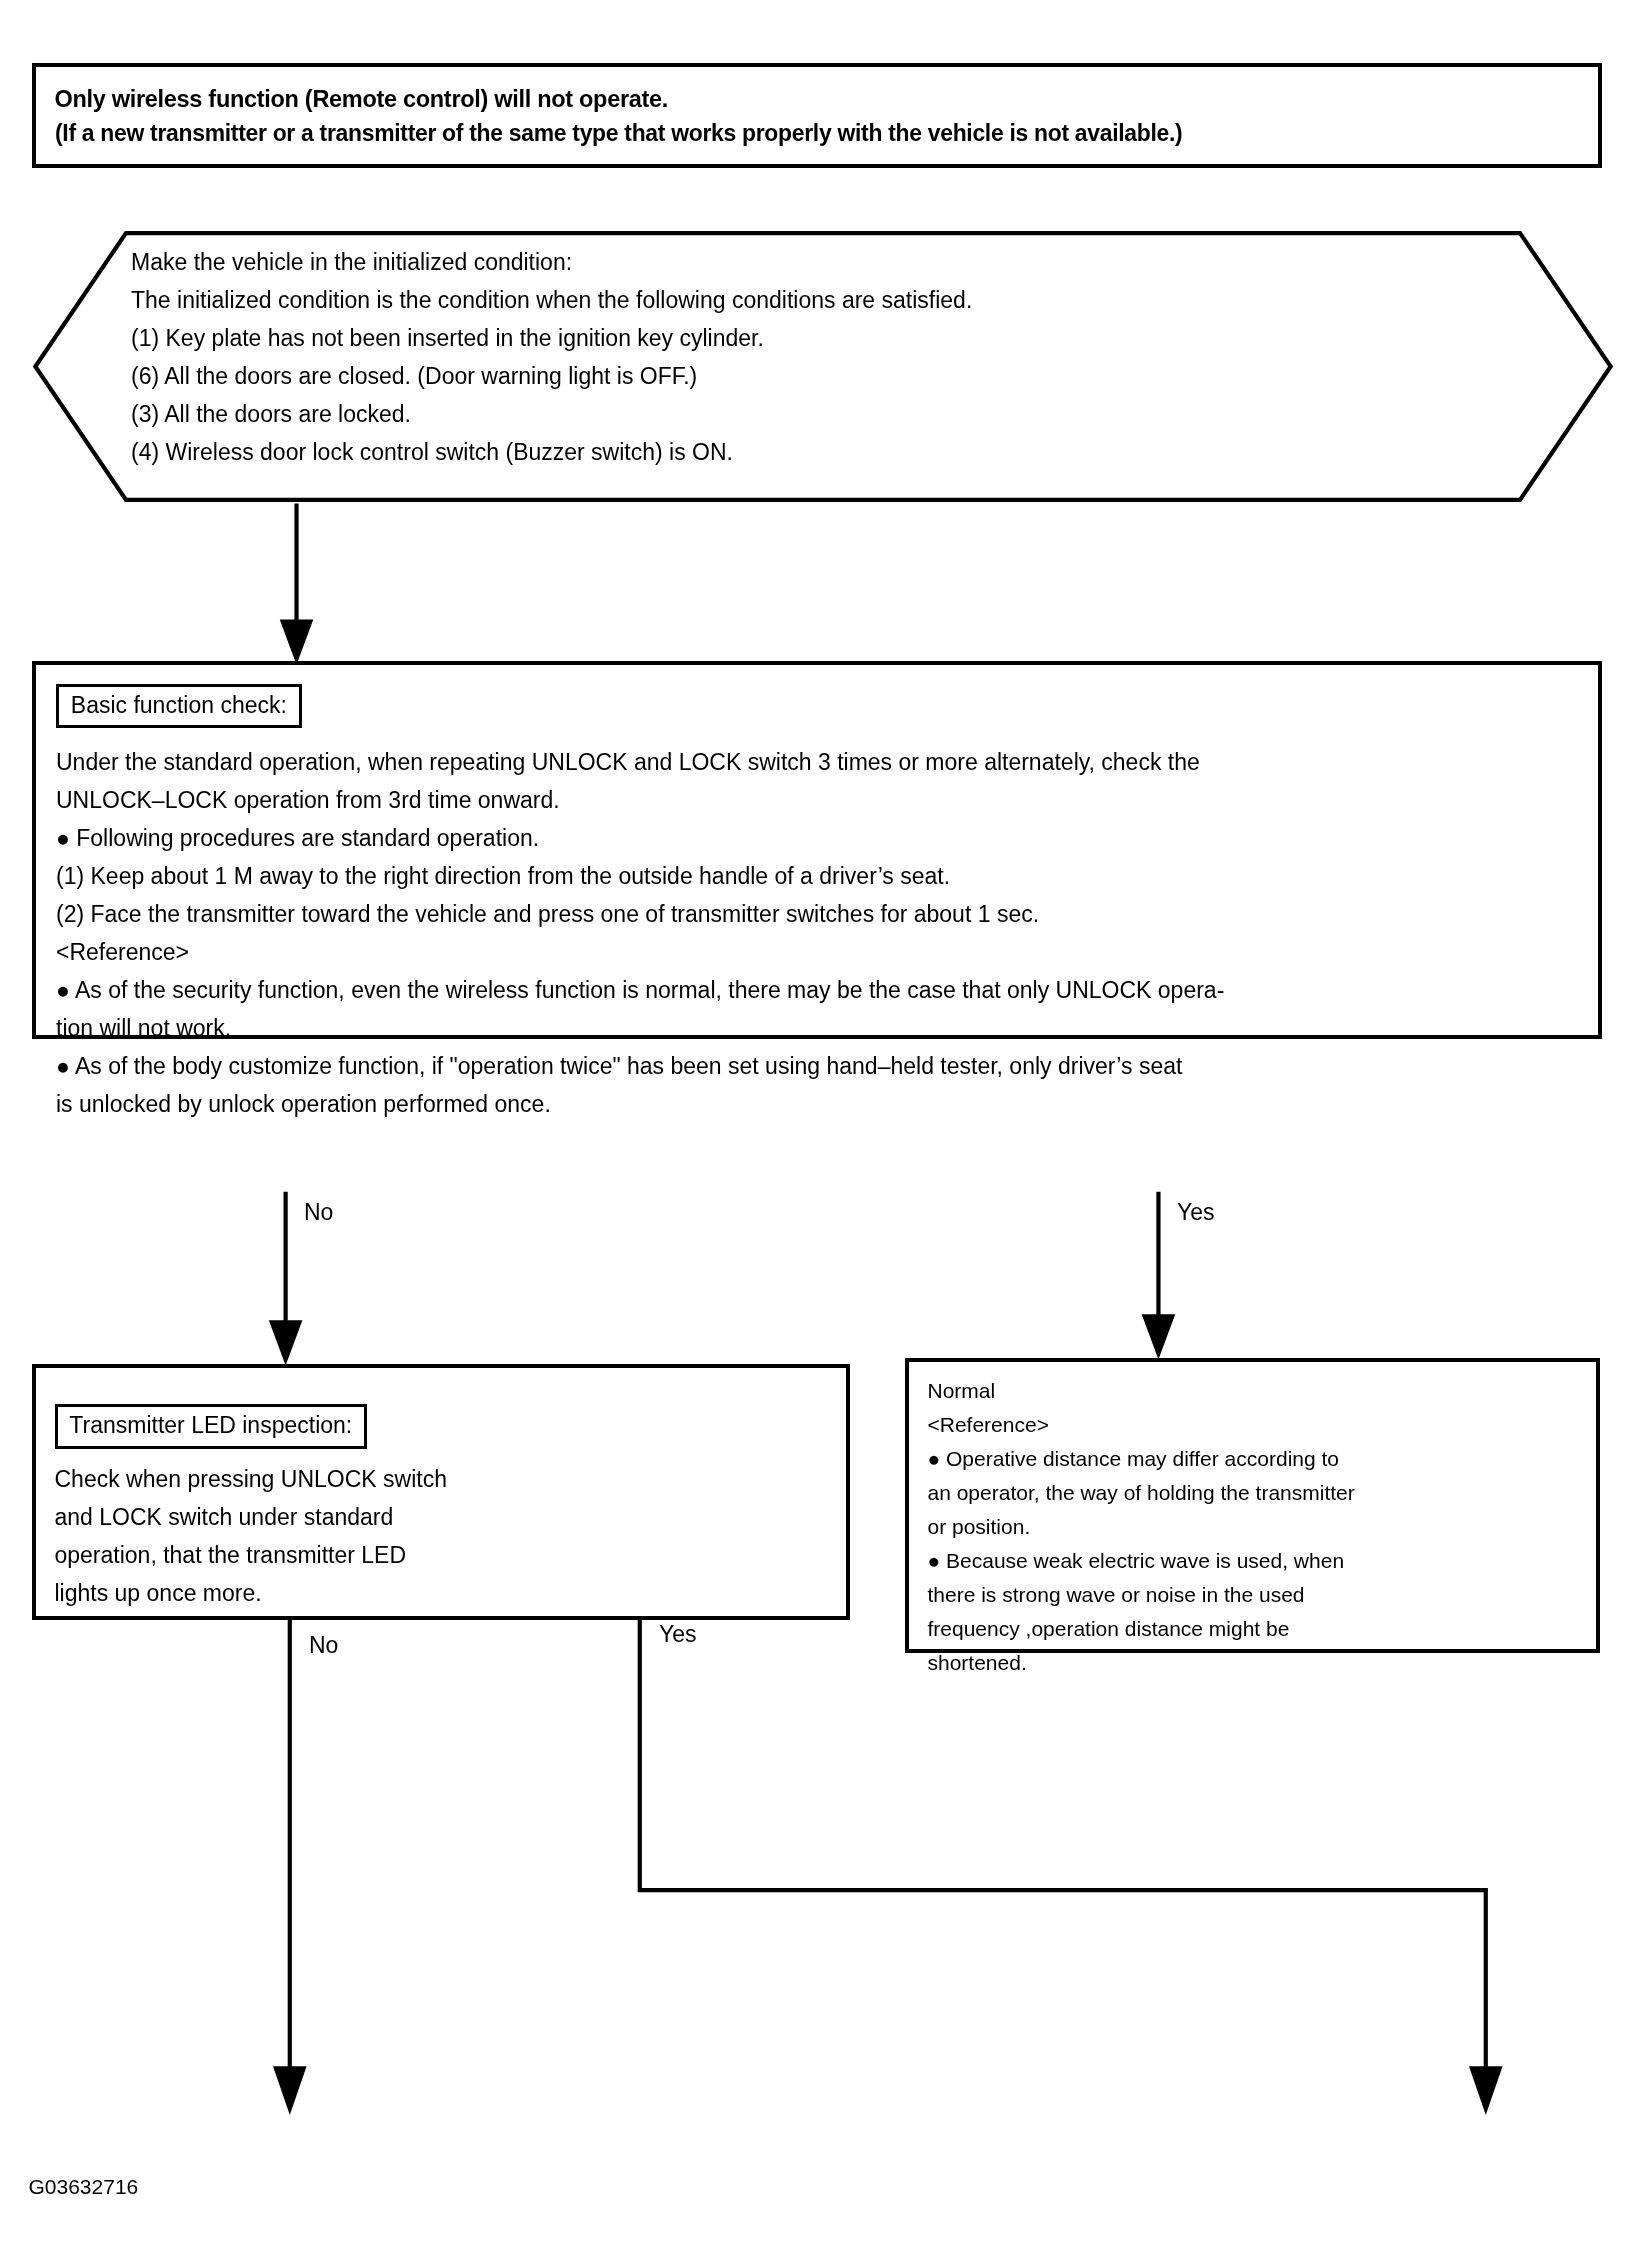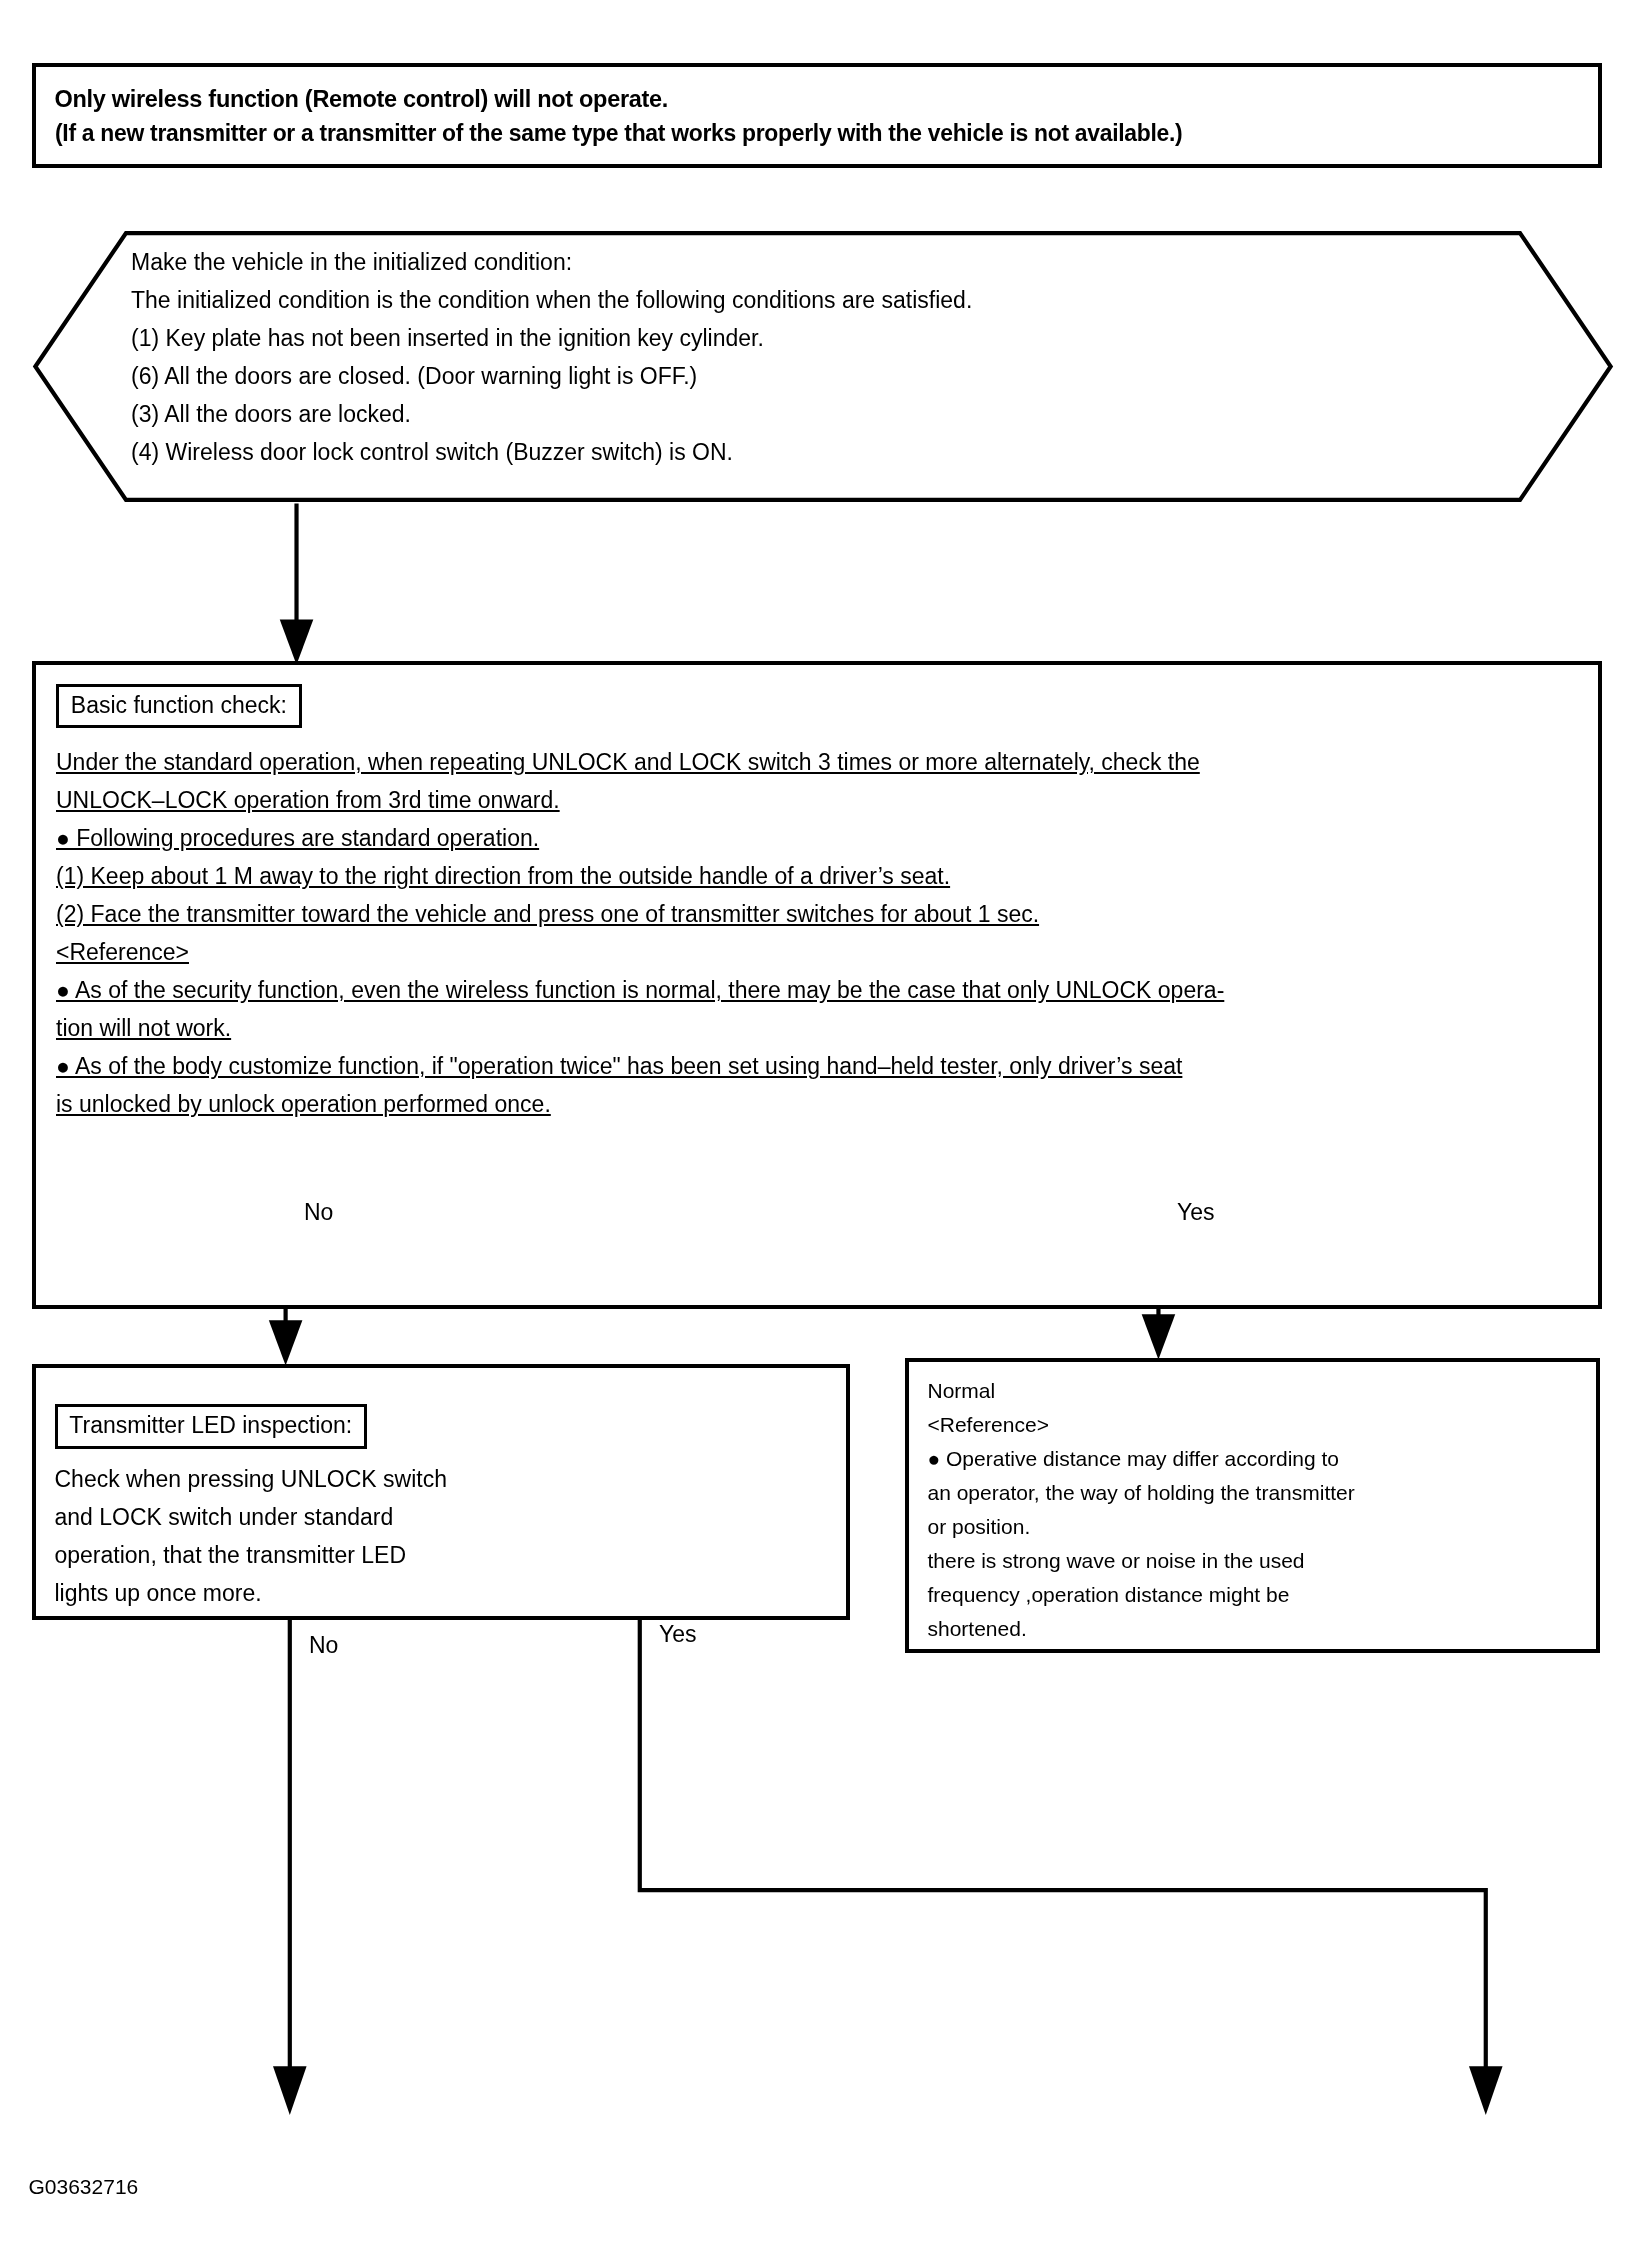--- a/index.html
+++ b/index.html
@@ -97,23 +97,22 @@
     font-size: 23px;
     line-height: 38px;
     white-space: nowrap;
   }
 
   
   #basic-box {
     left: 32px;
     top: 661px;
     width: 1570px;
-    height: 648px;
+    height: 378px;
     padding: 18.5px 20px 0 20px;
-    text-decoration: underline;
   }
 
   .label-chip {
     display: inline-block;
     border: 3.4px solid #000;
     padding: 4.2px 11.8px 5.9px 11.8px;
     font-size: 23px;
     line-height: 28.5px;
     margin-bottom: 15px;
     background: #fff;
@@ -244,20 +243,21 @@
     <div class="line">operation, that the transmitter LED</div>
     <div class="line">lights up once more.</div>
   </div>
 
   <div class="box" id="normal-box">
     <div class="line">Normal</div>
     <div class="line">&lt;Reference&gt;</div>
     <div class="line">● Operative distance may differ according to</div>
     <div class="line">an operator, the way of holding the transmitter</div>
     <div class="line">or position.</div>
+    <div class="line">● Because weak electric wave is used, when</div>
     <div class="line">there is strong wave or noise in the used</div>
     <div class="line">frequency ,operation distance might be</div>
     <div class="line">shortened.</div>
   </div>
 
   <div class="branch-label" id="branch-no-2">No</div>
   <div class="branch-label" id="branch-yes-2">Yes</div>
 
   <div id="figure-id">G03632716</div>
 

